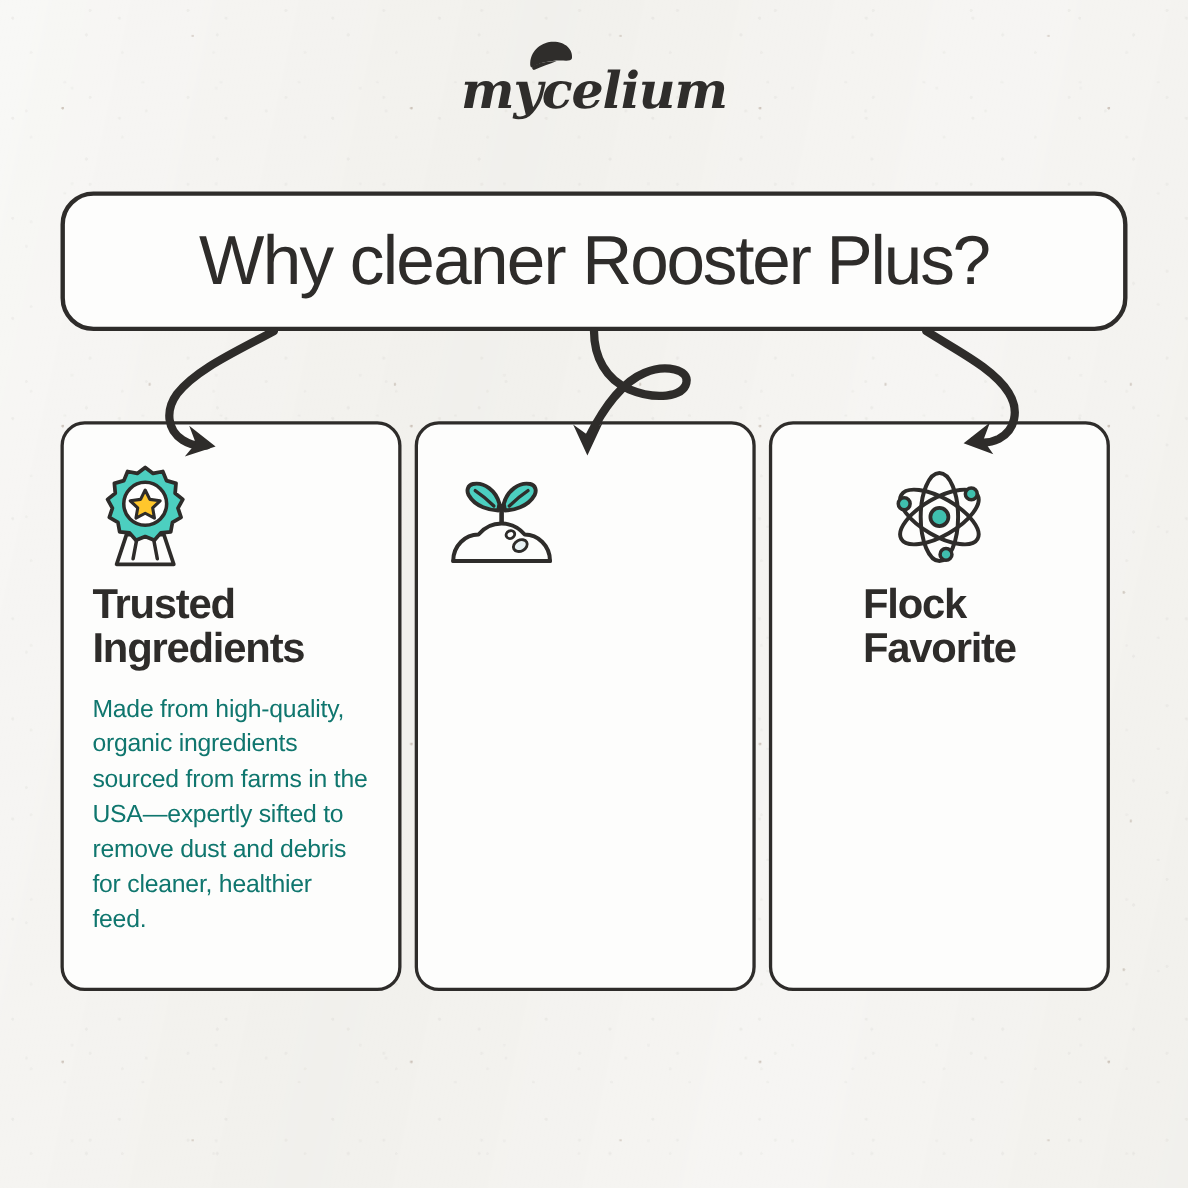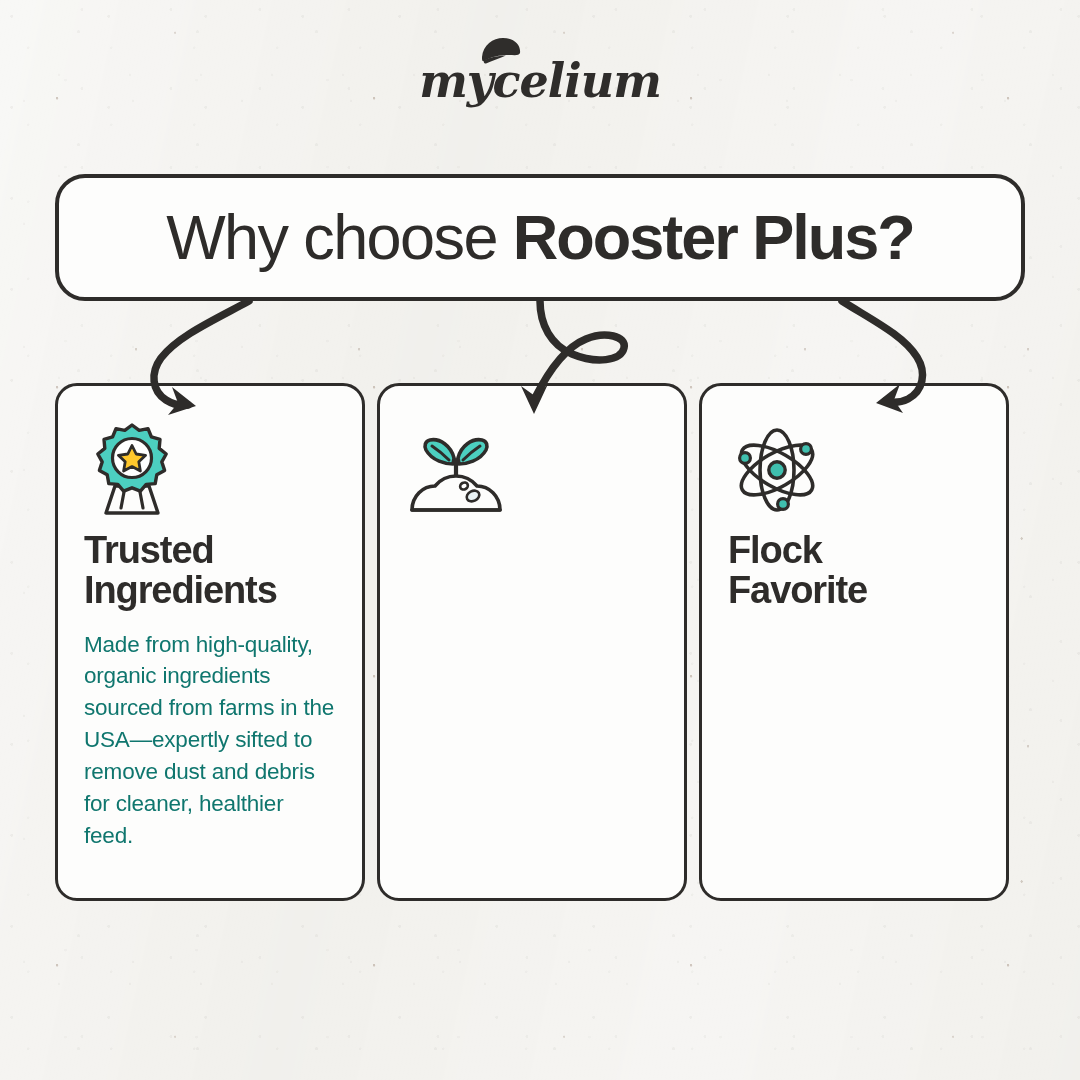--- a/index.html
+++ b/index.html
@@ -73,21 +73,21 @@
     z-index:4;
   }
   #title-text{
     font-size:63px;
     line-height:1;
     letter-spacing:-1.6px;
     color:#2e2c2a;
     white-space:nowrap;
     font-weight:400;
   }
-  #title-text b{ font-weight:700; letter-spacing:-2px; }
+  #title-text b{ font-weight:400; letter-spacing:-2px; }
 
   
   #arrows{
     position:absolute; left:0; top:0; width:1080px; height:1080px;
     z-index:5; pointer-events:none;
   }
 
   
   #cards{
     position:absolute;
@@ -116,21 +116,21 @@
     margin-bottom:18px;
     white-space:pre-line;
   }
   .card-body{
     font-size:22.5px;
     line-height:1.42;
     letter-spacing:-.2px;
     color:#0f766e;
   }
   #card-1{ padding-bottom:46px; }
-  #card-3{ padding-bottom:16px; }
+  #card-3{ padding-bottom:16px;align-items:center; }
 </style>
 </head>
 <body>
 
 <div id="paper-texture"></div>
 <div id="paper-specks"></div>
 
 <div class="stage">
 
   <div id="logo">
@@ -138,21 +138,21 @@
       <svg width="46" height="30" viewBox="0 0 46 30" aria-hidden="true">
         <path d="M4 21 C5 9, 15 2, 25 2 C36 2, 43 9, 42 17 C41 20, 36 19, 31 19 C22 19, 12 21, 6 25 C4.5 26, 3.8 24, 4 21 Z" fill="#2f2d2b"></path>
         <path d="M6 24 C12 21, 20 19.6, 28 19.4 C22 22, 14 24.6, 8 27.4 C6.4 28.1, 5.2 26.2, 6 24 Z" fill="#2f2d2b"></path>
       </svg>
     </span>
     <span class="wordmark">mycelium</span>
   </div>
 
   <div id="title-box">
     <div id="title-text">
-      <span>Why choose </span><b>Rooster Plus?</b>
+      <span>Why cleaner </span><b>Rooster Plus?</b>
     </div>
   </div>
 
   <svg id="arrows" viewBox="0 0 1080 1080">
     <defs>
       <style>
         .ar{ fill:none; stroke:#2e2c2a; stroke-width:7.5; stroke-linecap:round; stroke-linejoin:round; }
         .ah{ fill:#2e2c2a; }
       </style>
     </defs>

